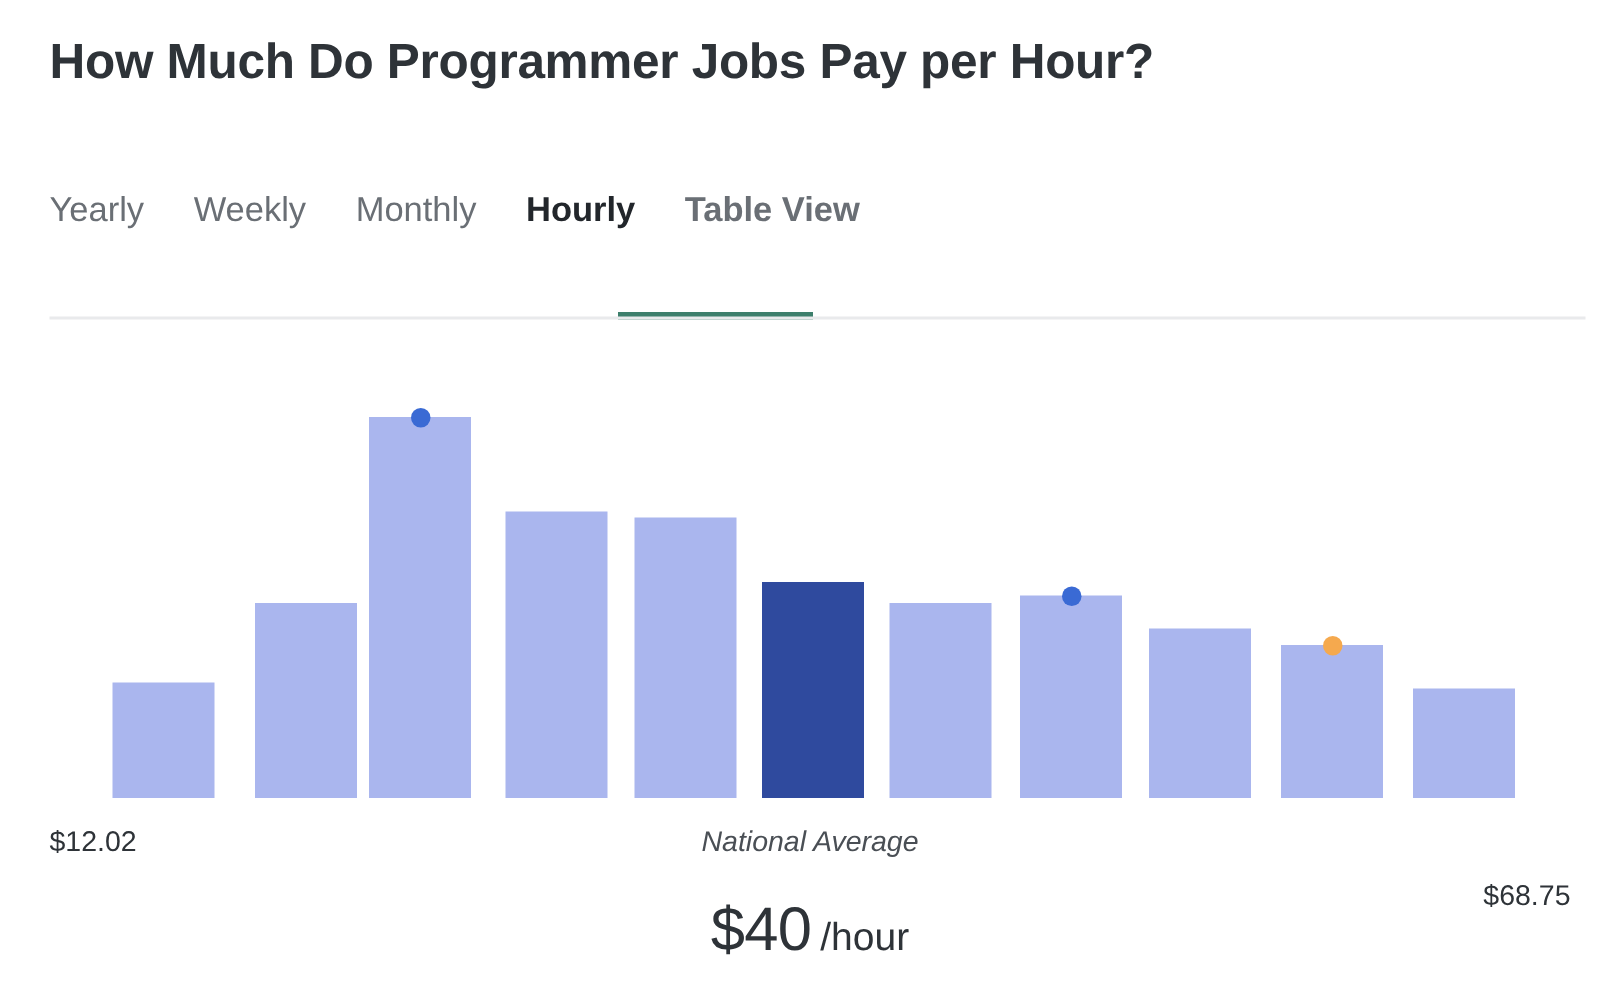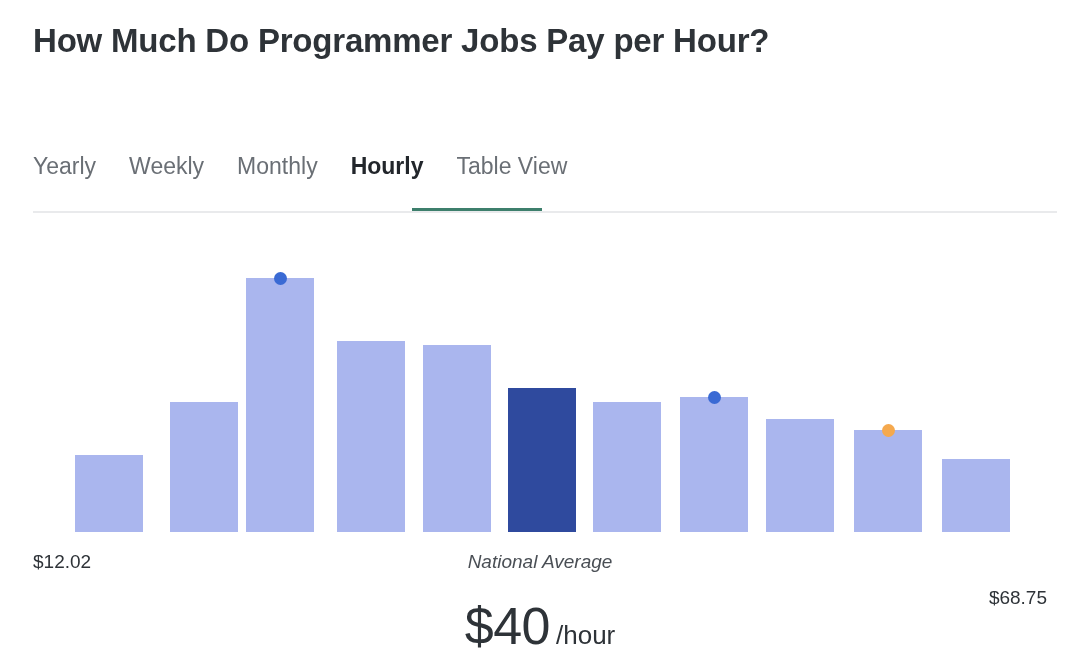--- a/index.html
+++ b/index.html
@@ -29,34 +29,34 @@
     font-weight: bold;
     color: #2e3338;
     letter-spacing: -0.2px;
     white-space: nowrap;
   }
 
   
   .tabs {
     position: absolute;
     left: 33px;
-    top: 151px;
+    top: 124px;
     display: flex;
     align-items: flex-start;
   }
   .tab {
     font-size: 23px;
     color: #6a6f75;
     white-space: nowrap;
     padding: 0 0 0 0;
     margin-right: 33px;
     line-height: 30px;
     cursor: pointer;
   }
-  .tab:last-child { margin-right: 0; }
+  .tab:last-child { margin-right: 0; font-weight: bold; }
   .tab.active {
     color: #22262b;
     font-weight: bold;
   }
   .tab-underline {
     position: absolute;
     left: 412px;
     top: 208px;
     width: 130px;
     height: 5px;
@@ -120,21 +120,21 @@
   
   .footer-value {
     position: absolute;
     left: 0;
     top: 596px;
     width: 1080px;
     text-align: center;
     white-space: nowrap;
   }
   .footer-amount {
-    font-size: 52px;
+    font-size: 41px;
     color: #2e3338;
     letter-spacing: -0.5px;
     margin-top: 36px;
   }
   .footer-unit {
     font-size: 26px;
     color: #2e3338;
     margin-left: 6px;
   }
 

